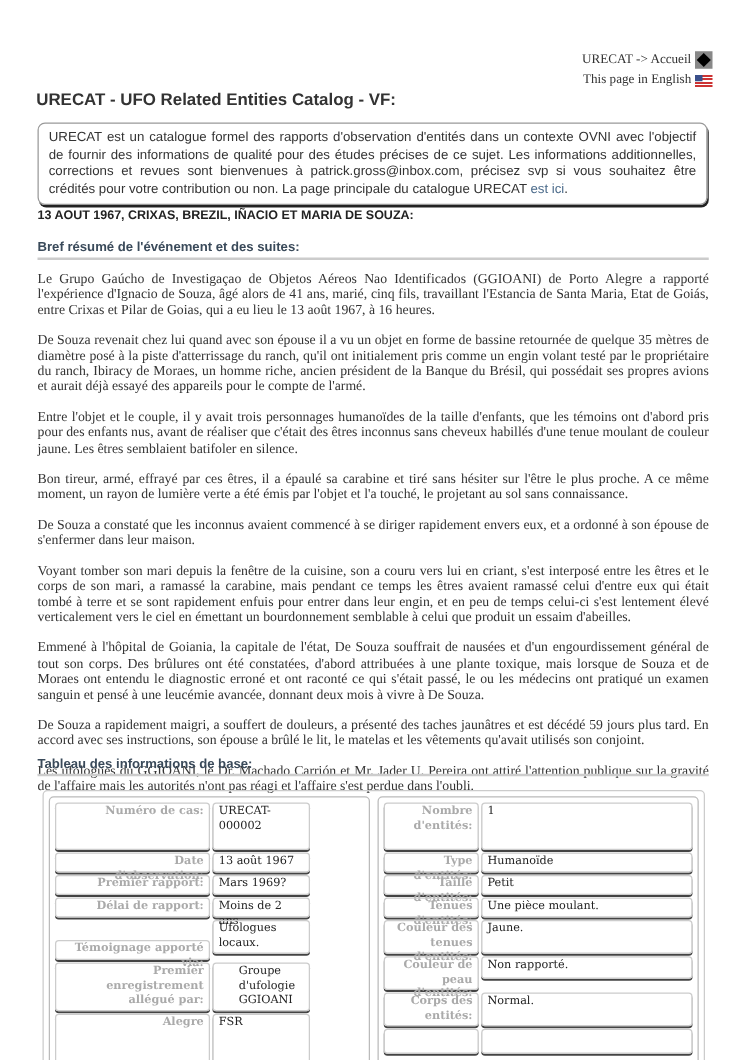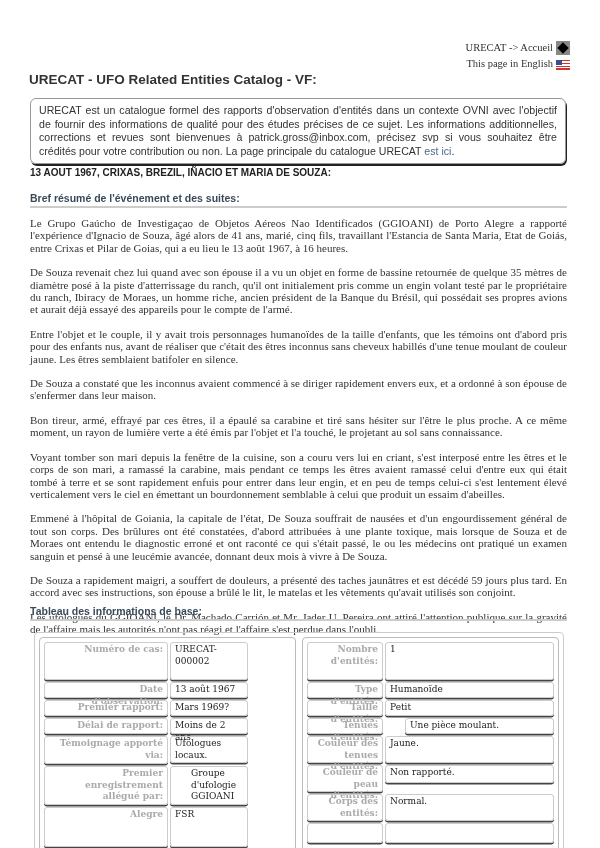--- a/index.html
+++ b/index.html
@@ -92,22 +92,22 @@
 </div>
 
 <div class="case-title">13 AOUT 1967, CRIXAS, BREZIL, IÑACIO ET MARIA DE SOUZA:</div>
 
 <div class="section-head" style="top:192px;">Bref résumé de l'événement et des suites:</div>
 
 <div class="body-text" id="body-text">
     <p>Le Grupo Gaúcho de Investigaçao de Objetos Aéreos Nao Identificados (GGIOANI) de Porto Alegre a rapporté l'expérience d'Ignacio de Souza, âgé alors de 41 ans, marié, cinq fils, travaillant l'Estancia de Santa Maria, Etat de Goiás, entre Crixas et Pilar de Goias, qui a eu lieu le 13 août 1967, à 16 heures.</p>
     <p>De Souza revenait chez lui quand avec son épouse il a vu un objet en forme de bassine retournée de quelque 35 mètres de diamètre posé à la piste d'atterrissage du ranch, qu'il ont initialement pris comme un engin volant testé par le propriétaire du ranch, Ibiracy de Moraes, un homme riche, ancien président de la Banque du Brésil, qui possédait ses propres avions et aurait déjà essayé des appareils pour le compte de l'armé.</p>
     <p>Entre l'objet et le couple, il y avait trois personnages humanoïdes de la taille d'enfants, que les témoins ont d'abord pris pour des enfants nus, avant de réaliser que c'était des êtres inconnus sans cheveux habillés d'une tenue moulant de couleur jaune. Les êtres semblaient batifoler en silence.</p>
+    <p>Bon tireur, armé, effrayé par ces êtres, il a épaulé sa carabine et tiré sans hésiter sur l'être le plus proche. A ce même moment, un rayon de lumière verte a été émis par l'objet et l'a touché, le projetant au sol sans connaissance.</p>
     <p>De Souza a constaté que les inconnus avaient commencé à se diriger rapidement envers eux, et a ordonné à son épouse de s'enfermer dans leur maison.</p>
-    <p>Bon tireur, armé, effrayé par ces êtres, il a épaulé sa carabine et tiré sans hésiter sur l'être le plus proche. A ce même moment, un rayon de lumière verte a été émis par l'objet et l'a touché, le projetant au sol sans connaissance.</p>
     <p>Voyant tomber son mari depuis la fenêtre de la cuisine, son a couru vers lui en criant, s'est interposé entre les êtres et le corps de son mari, a ramassé la carabine, mais pendant ce temps les êtres avaient ramassé celui d'entre eux qui était tombé à terre et se sont rapidement enfuis pour entrer dans leur engin, et en peu de temps celui-ci s'est lentement élevé verticalement vers le ciel en émettant un bourdonnement semblable à celui que produit un essaim d'abeilles.</p>
     <p>Emmené à l'hôpital de Goiania, la capitale de l'état, De Souza souffrait de nausées et d'un engourdissement général de tout son corps. Des brûlures ont été constatées, d'abord attribuées à une plante toxique, mais lorsque de Souza et de Moraes ont entendu le diagnostic erroné et ont raconté ce qui s'était passé, le ou les médecins ont pratiqué un examen sanguin et pensé à une leucémie avancée, donnant deux mois à vivre à De Souza.</p>
     <p>De Souza a rapidement maigri, a souffert de douleurs, a présenté des taches jaunâtres et est décédé 59 jours plus tard. En accord avec ses instructions, son épouse a brûlé le lit, le matelas et les vêtements qu'avait utilisés son conjoint.</p>
     <p>Les ufologues du GGIOANI, le Dr. Machado Carrión et Mr. Jader U. Pereira ont attiré l'attention publique sur la gravité de l'affaire mais les autorités n'ont pas réagi et l'affaire s'est perdue dans l'oubli.</p>
   </div>
 
 <div class="section-head" style="top:605px;">Tableau des informations de base:</div>
 
 <div class="info-wrap">
   <div class="info-col left" id="info-left">
@@ -121,21 +121,21 @@
       </div>
       <div class="info-row">
         <div class="info-label" style="height: 16px;">Premier rapport:</div>
         <div class="info-value" style="height: 16px;">Mars 1969?</div>
       </div>
       <div class="info-row">
         <div class="info-label" style="height: 16px;">Délai de rapport:</div>
         <div class="info-value" style="height: 16px;">Moins de 2 ans</div>
       </div>
       <div class="info-row">
-        <div class="info-label" style="height: 28px;">Témoignage apporté via:</div>
+        <div class="info-label" style="height: 16px; margin-top: 16px;">Témoignage apporté via:</div>
         <div class="info-value" style="height: 27px;">Ufologues locaux.</div>
       </div>
       <div class="info-row">
         <div class="info-label" style="height: 39px;">Premier enregistrement allégué par:</div>
         <div class="info-value" style="height: 39px; padding-left: 20px;">Groupe d'ufologie GGIOANI</div>
       </div>
       <div class="info-row">
         <div class="info-label" style="height: 40px;">Alegre</div>
         <div class="info-value" style="height: 40px;">FSR</div>
       </div>
@@ -148,21 +148,21 @@
       <div class="info-row">
         <div class="info-label" style="height: 16px;">Type d'entités:</div>
         <div class="info-value" style="height: 16px;">Humanoïde</div>
       </div>
       <div class="info-row">
         <div class="info-label" style="height: 16px;">Taille d'entités:</div>
         <div class="info-value" style="height: 16px;">Petit</div>
       </div>
       <div class="info-row">
         <div class="info-label" style="height: 16px;">Tenues d'entités:</div>
-        <div class="info-value" style="height: 16px; margin-left: 20px;">Une pièce moulant.</div>
+        <div class="info-value" style="height: 16px;">Une pièce moulant.</div>
       </div>
       <div class="info-row">
         <div class="info-label" style="height: 27px;">Couleur des tenues d'entités:</div>
         <div class="info-value" style="height: 27px;">Jaune.</div>
       </div>
       <div class="info-row">
         <div class="info-label" style="height: 27px;">Couleur de peau d'entités:</div>
         <div class="info-value" style="height: 18px;">Non rapporté.</div>
       </div>
       <div class="info-row">

